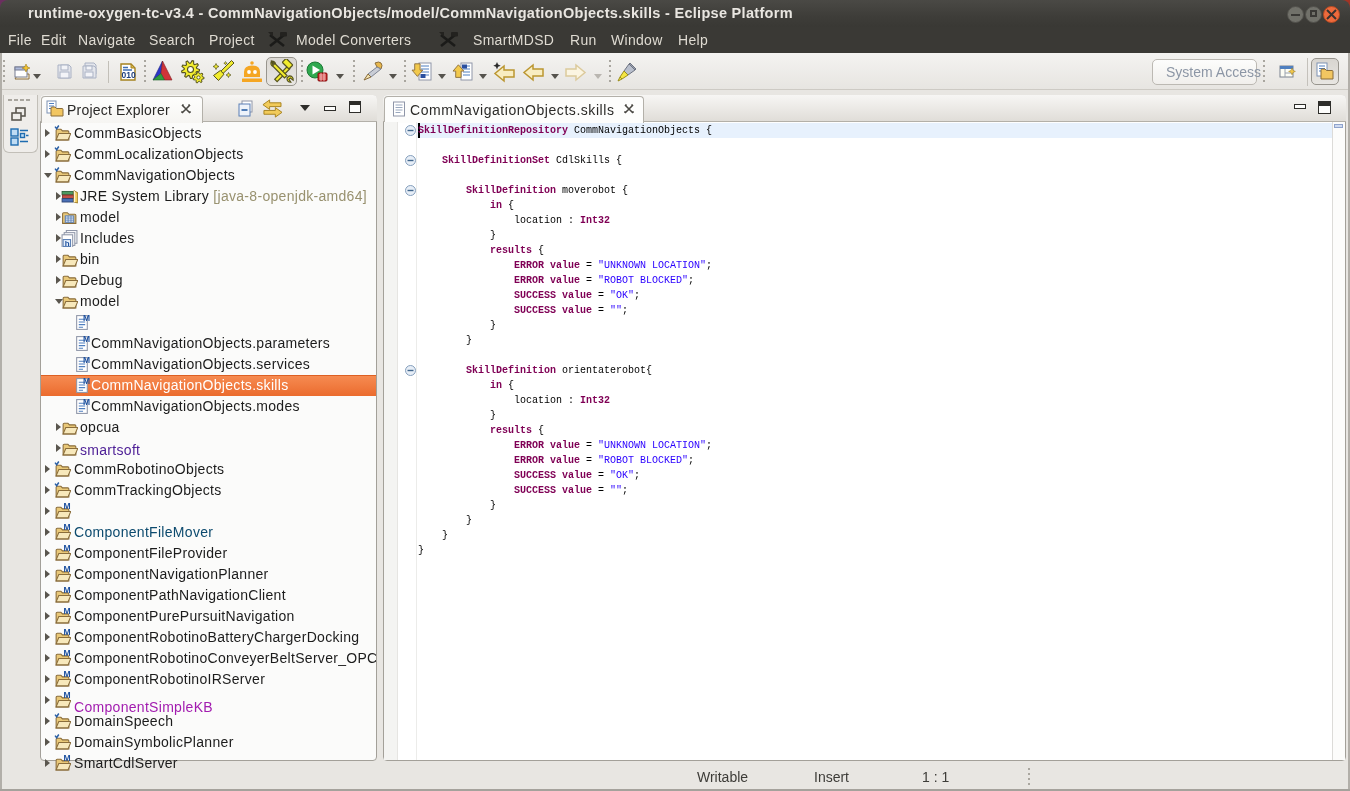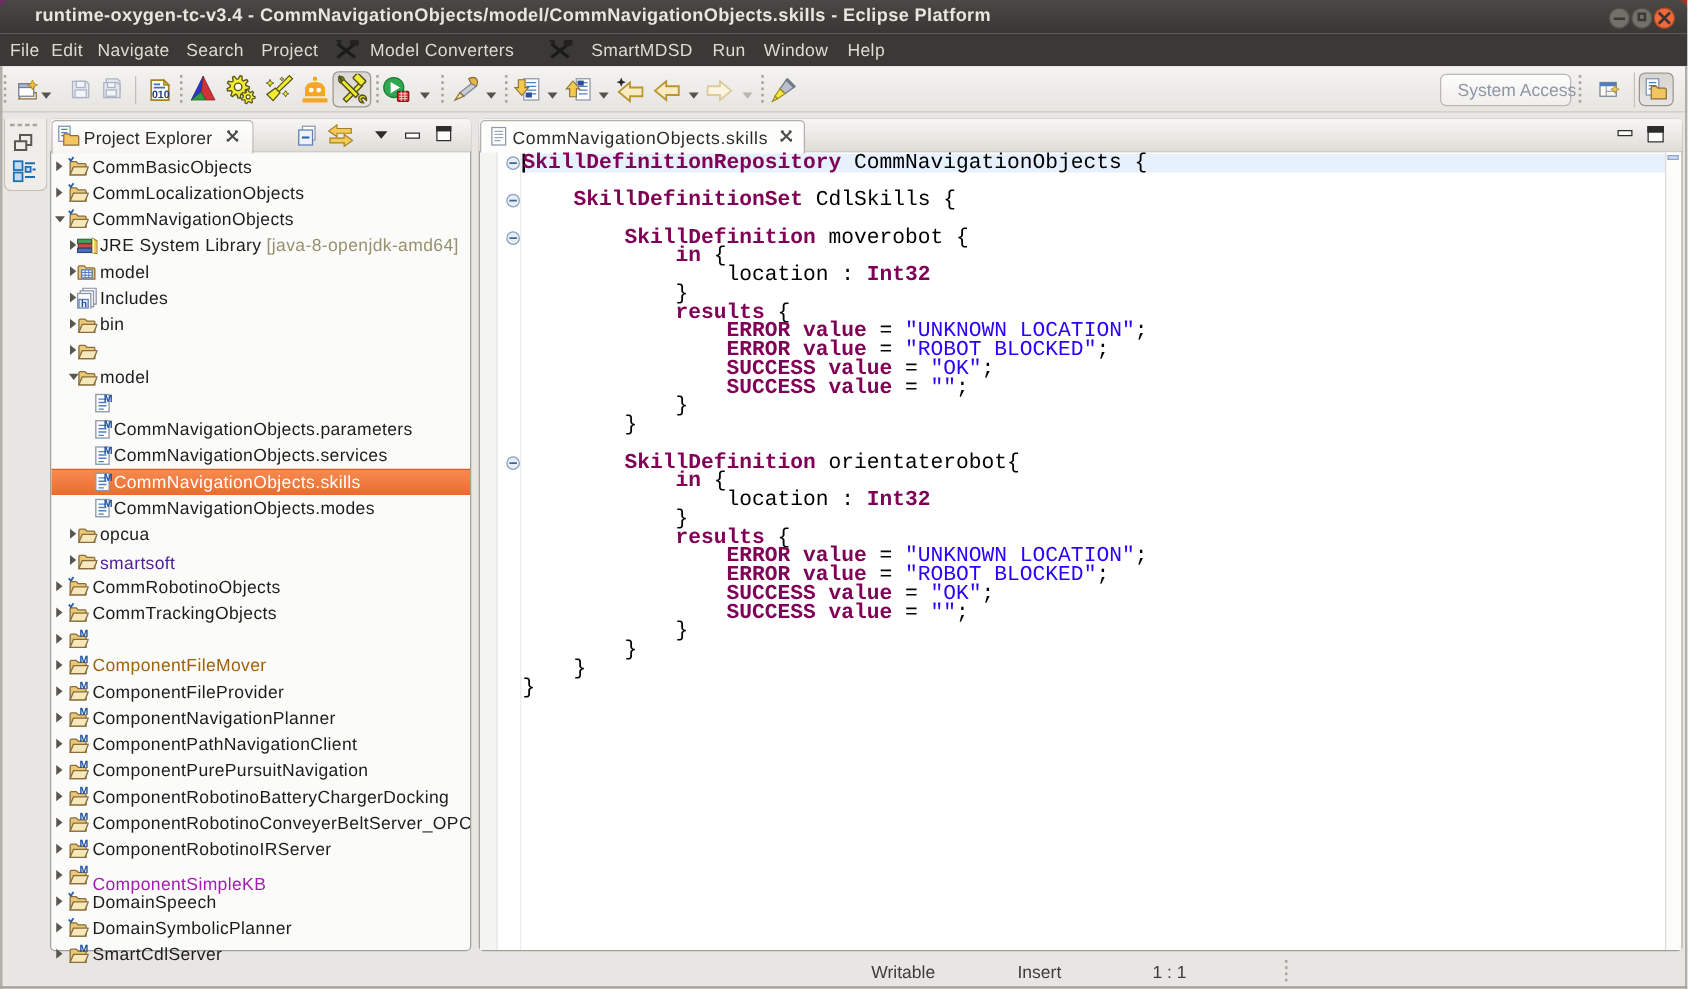--- a/index.html
+++ b/index.html
@@ -17,21 +17,21 @@
   background-size:2px 5px}
 .wbtn{width:17px;height:17px;border-radius:50%;top:6px}
 .panel{background:#fbfbfa;border:1px solid #a3a099;border-radius:4px}
 .phead{left:0;top:0;right:0;height:27px;border-bottom:1px solid #b3b0a9;
   background:linear-gradient(#f7f6f4,#e0ddd8);border-radius:4px 4px 0 0}
 .tab{background:#fdfdfc;border:1px solid #b3b0a9;border-bottom:none;
   border-radius:4px 4px 0 0}
 .row{height:21px;line-height:21px;font-size:14px;letter-spacing:0.3px;color:#1c1c1c;white-space:nowrap}
 .arrow-r{width:0;height:0;border-left:5px solid #5a564e;border-top:4px solid transparent;border-bottom:4px solid transparent}
 .arrow-d{width:0;height:0;border-top:5px solid #5a564e;border-left:4px solid transparent;border-right:4px solid transparent}
-.code{font-family:"Liberation Mono",monospace;font-size:17px;line-height:15px;white-space:pre;color:#000}
+.code{font-family:"Liberation Mono",monospace;font-size:10px;line-height:15px;white-space:pre;color:#000}
 .code b{font-weight:bold;color:#7f0055}
 .code i{font-style:normal;color:#2a00ff}
 .sb{font-size:14px;color:#3d3c38}
 </style></head><body>
 
 <div class="abs" style="left:0;top:0;width:8px;height:8px;background:#6b2f5f"></div>
 <div class="abs" style="left:1342px;top:0;width:8px;height:8px;background:#a23425"></div>
 <div class="abs titlebar" style="border-radius:8px 8px 0 0"></div>
 <div class="abs title-text">runtime-oxygen-tc-v3.4 - CommNavigationObjects/model/CommNavigationObjects.skills - Eclipse Platform</div>
 <div class="abs wbtn" style="left:1287px;background:#71716a;border:1px solid #51504b"></div>
@@ -290,20 +290,21 @@
 <svg class="abs" style="left:20px;top:154.5px" width="17" height="17" viewBox="0 0 16 16">
       <path d="M2 14 L2 5 Q2 4 3 4 L6.5 4 L8 5.5 L13 5.5 Q14 5.5 14 6.5 L14 14 Z" fill="#e9c878" stroke="#8a6d3b"></path>
 <path d="M2 14 L4.5 8 L15.8 8 L13.2 14 Z" fill="#f7e8bb" stroke="#8a6d3b"></path>
     </svg>
 <div class="abs row" style="left:39px;top:152.5px;width:296px;overflow:hidden;color:#1c1c1c">bin</div>
 <div class="abs arrow-r" style="left:15px;top:180px"></div>
 <svg class="abs" style="left:20px;top:175.5px" width="17" height="17" viewBox="0 0 16 16">
       <path d="M2 14 L2 5 Q2 4 3 4 L6.5 4 L8 5.5 L13 5.5 Q14 5.5 14 6.5 L14 14 Z" fill="#e9c878" stroke="#8a6d3b"></path>
 <path d="M2 14 L4.5 8 L15.8 8 L13.2 14 Z" fill="#f7e8bb" stroke="#8a6d3b"></path>
     </svg>
+<div class="abs row" style="left:39px;top:173.5px;width:296px;overflow:hidden;color:#1c1c1c">Debug</div>
 <div class="abs arrow-d" style="left:14px;top:203px"></div>
 <svg class="abs" style="left:20px;top:196.5px" width="17" height="17" viewBox="0 0 16 16">
       <path d="M2 14 L2 5 Q2 4 3 4 L6.5 4 L8 5.5 L13 5.5 Q14 5.5 14 6.5 L14 14 Z" fill="#e9c878" stroke="#8a6d3b"></path>
 <path d="M2 14 L4.5 8 L15.8 8 L13.2 14 Z" fill="#f7e8bb" stroke="#8a6d3b"></path>
     </svg>
 <div class="abs row" style="left:39px;top:194.5px;width:296px;overflow:hidden;color:#1c1c1c">model</div>
 <svg class="abs" style="left:33px;top:217.5px" width="17" height="17" viewBox="0 0 16 16">
       <rect x="2.5" y="1.5" width="10" height="13" fill="#fff" stroke="#8f96a8"></rect>
 <path d="M4.5 5 h6 M4.5 7.5 h6 M4.5 10 h6 M4.5 12.5 h4" stroke="#4f7fbf"></path>
 <text x="8.5" y="7" font-family="Liberation Sans" font-size="8" font-weight="bold" fill="#1b4f9e">M</text>
@@ -364,21 +365,21 @@
       <path d="M2 14 L2 5 Q2 4 3 4 L6.5 4 L8 5.5 L13 5.5 Q14 5.5 14 6.5 L14 14 Z" fill="#e9c878" stroke="#8a6d3b"></path>
 <path d="M2 14 L4.5 8 L15.8 8 L13.2 14 Z" fill="#f7e8bb" stroke="#8a6d3b"></path>
       <text x="9" y="6" font-family="Liberation Sans" font-size="8" font-weight="bold" fill="#1b4f9e">M</text>
     </svg>
 <div class="abs arrow-r" style="left:4px;top:432px"></div>
 <svg class="abs" style="left:13px;top:427.5px" width="17" height="17" viewBox="0 0 16 16">
       <path d="M2 14 L2 5 Q2 4 3 4 L6.5 4 L8 5.5 L13 5.5 Q14 5.5 14 6.5 L14 14 Z" fill="#e9c878" stroke="#8a6d3b"></path>
 <path d="M2 14 L4.5 8 L15.8 8 L13.2 14 Z" fill="#f7e8bb" stroke="#8a6d3b"></path>
       <text x="9" y="6" font-family="Liberation Sans" font-size="8" font-weight="bold" fill="#1b4f9e">M</text>
     </svg>
-<div class="abs row" style="left:33px;top:425.5px;width:302px;overflow:hidden;color:#a16207">ComponentFileMover</div>
+<div class="abs row" style="left:33px;top:425.5px;width:302px;overflow:hidden;color:#0c4a6e">ComponentFileMover</div>
 <div class="abs arrow-r" style="left:4px;top:453px"></div>
 <svg class="abs" style="left:13px;top:448.5px" width="17" height="17" viewBox="0 0 16 16">
       <path d="M2 14 L2 5 Q2 4 3 4 L6.5 4 L8 5.5 L13 5.5 Q14 5.5 14 6.5 L14 14 Z" fill="#e9c878" stroke="#8a6d3b"></path>
 <path d="M2 14 L4.5 8 L15.8 8 L13.2 14 Z" fill="#f7e8bb" stroke="#8a6d3b"></path>
       <text x="9" y="6" font-family="Liberation Sans" font-size="8" font-weight="bold" fill="#1b4f9e">M</text>
     </svg>
 <div class="abs row" style="left:33px;top:446.5px;width:302px;overflow:hidden;color:#1c1c1c">ComponentFileProvider</div>
 <div class="abs arrow-r" style="left:4px;top:474px"></div>
 <svg class="abs" style="left:13px;top:469.5px" width="17" height="17" viewBox="0 0 16 16">
       <path d="M2 14 L2 5 Q2 4 3 4 L6.5 4 L8 5.5 L13 5.5 Q14 5.5 14 6.5 L14 14 Z" fill="#e9c878" stroke="#8a6d3b"></path>

